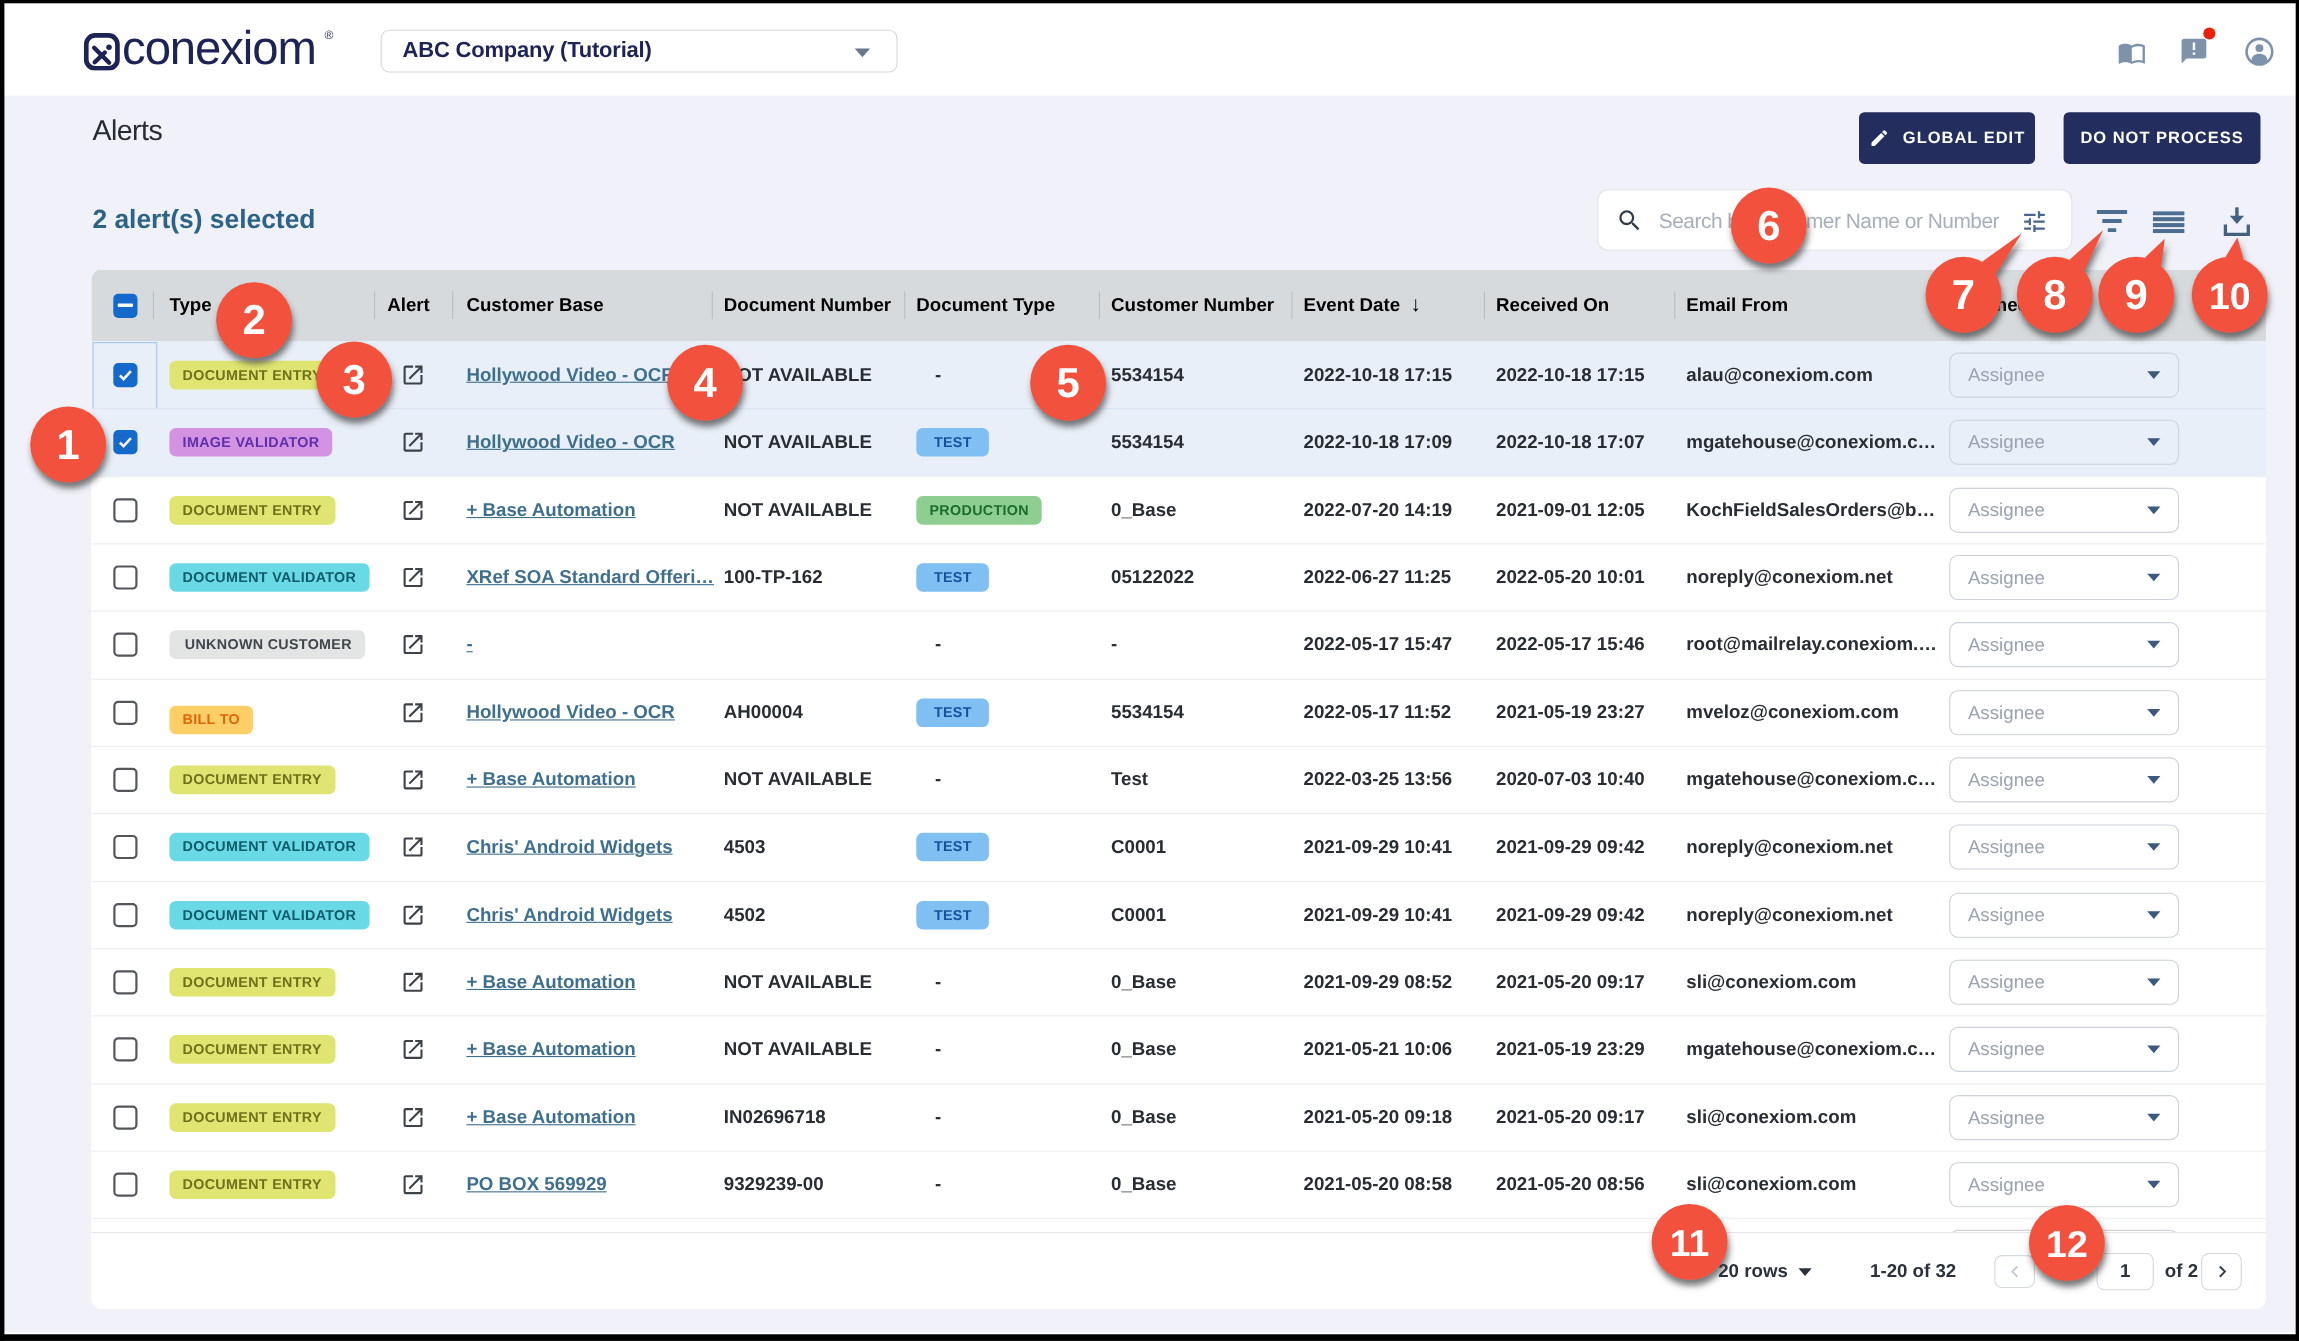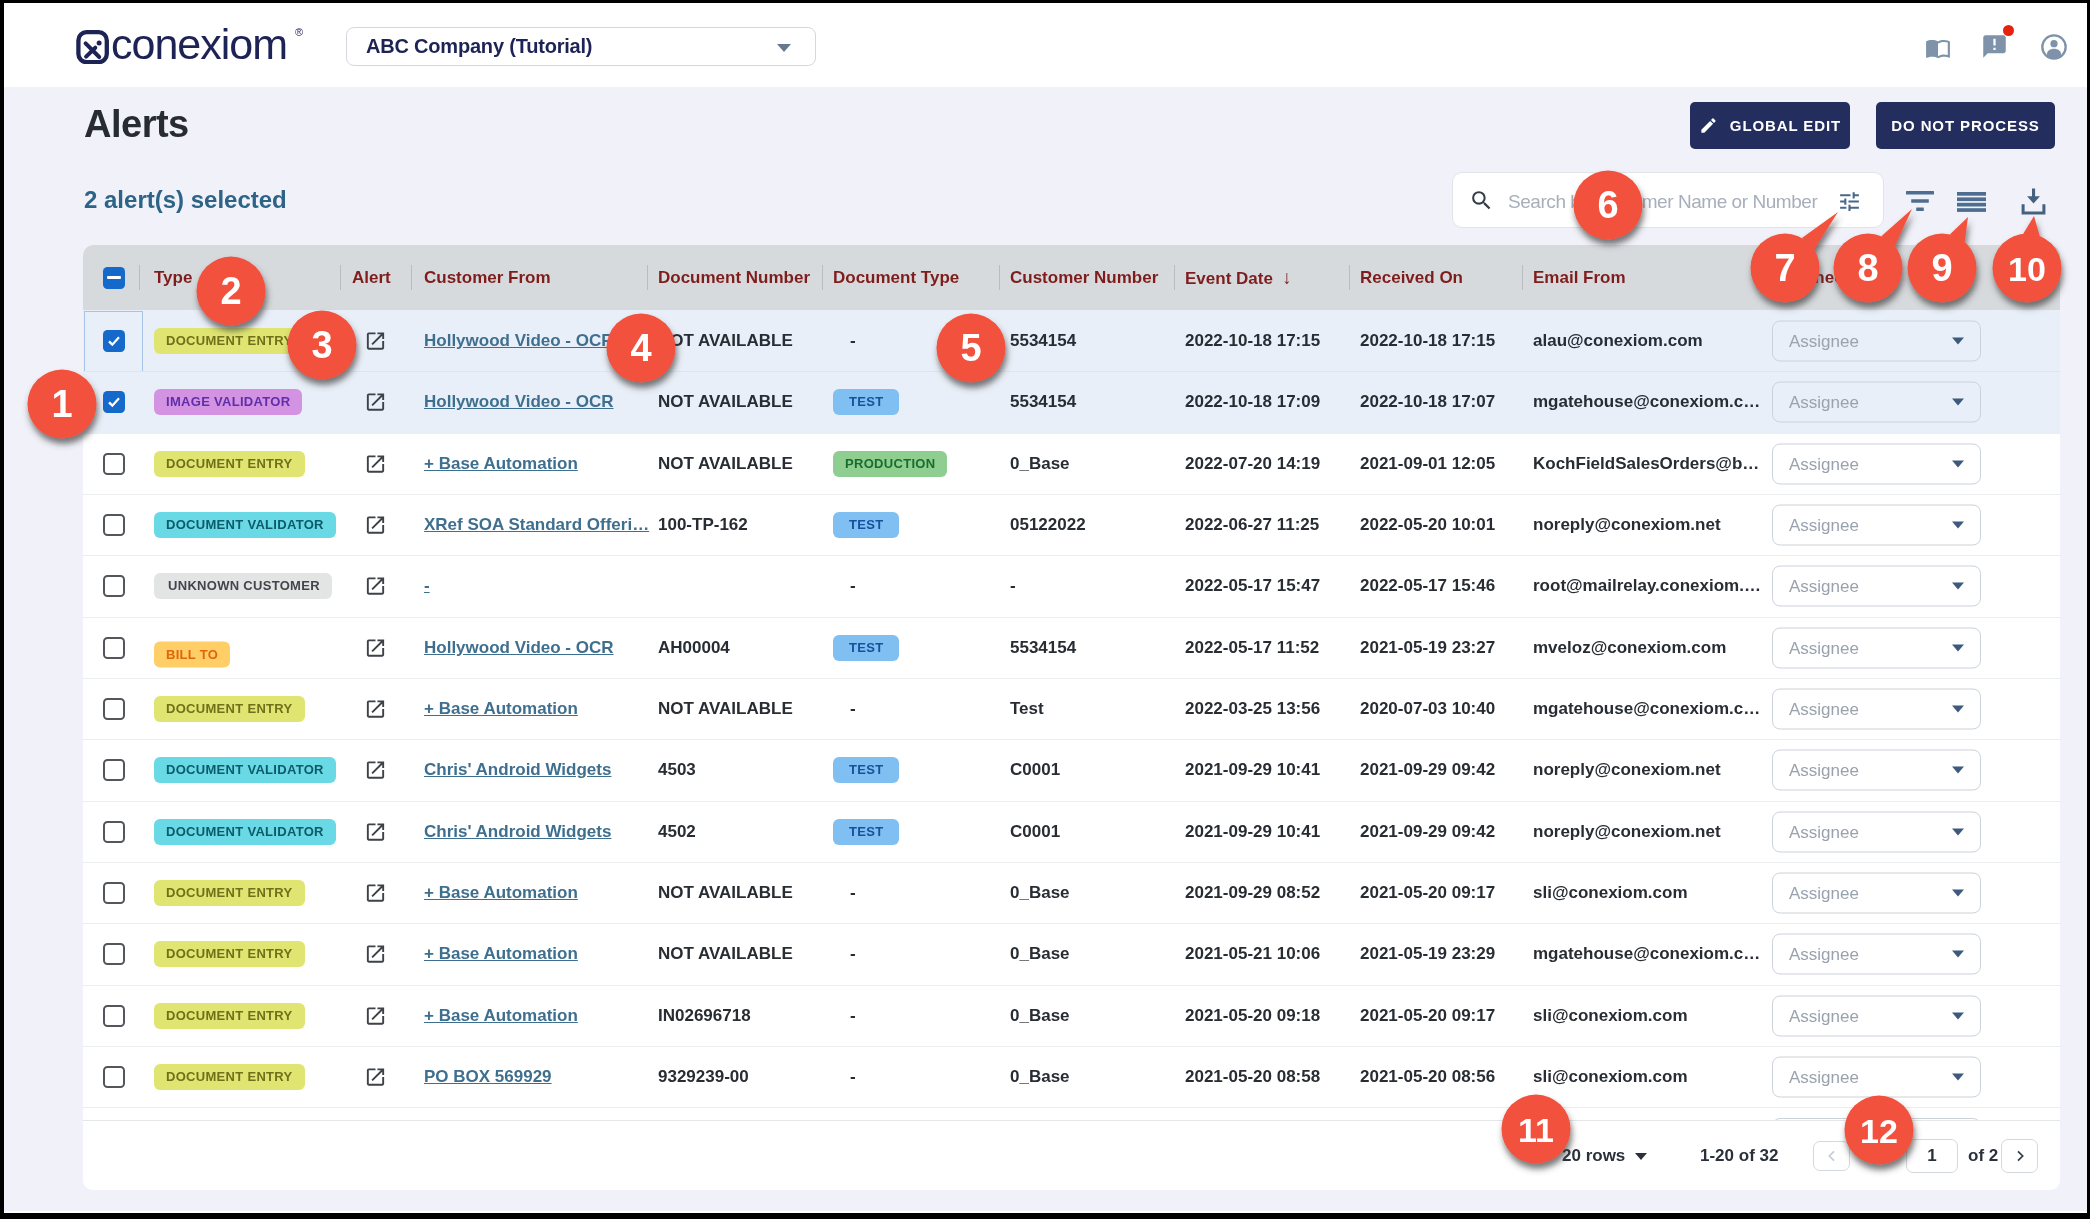--- a/index.html
+++ b/index.html
@@ -4,30 +4,30 @@
 html,body { width:2090px; height:1219px; overflow:hidden; }
 body { position:relative; background:#f1f2f9; font-family:"Liberation Sans",sans-serif; -webkit-font-smoothing:antialiased; }
 .topbar { position:absolute; left:0; top:0; width:2090px; height:87px; background:#fff; }
 .logo { position:absolute; left:76px; top:30px; }
 .logotext { position:absolute; left:111px; top:20px; font-size:43px; font-weight:400; letter-spacing:-1px; color:#1d2355; }
 .logoreg { position:absolute; left:295px; top:26px; font-size:11px; color:#1d2355; }
 .cosel { position:absolute; left:346px; top:27px; width:470px; height:39px; background:#fff; border:1px solid #d4d8de; border-radius:8px; }
 .cosel span { position:absolute; left:19px; top:0; line-height:37px; font-size:20px; letter-spacing:-0.2px; font-weight:700; color:#1d2355; }
 .cosel i { position:absolute; right:24px; top:16px; border-left:7px solid transparent; border-right:7px solid transparent; border-top:8px solid #67788c; }
 .tbicon { position:absolute; }
-.alerts { position:absolute; left:84px; top:103px; font-size:38px; font-weight:700; letter-spacing:-0.5px; color:#272b33; }
+.alerts { position:absolute; left:84px; top:103px; font-size:26px; font-weight:400; letter-spacing:-0.5px; color:#272b33; }
 .btn { position:absolute; top:102px; height:47px; background:#242e5e; border-radius:5px; color:#fff; font-size:15px; font-weight:700; letter-spacing:0.9px; display:flex; align-items:center; justify-content:center; }
 .selcount { position:absolute; left:84px; top:186px; font-size:24px; font-weight:700; color:#2c6386; }
 .search { position:absolute; left:1452px; top:172px; width:432px; height:56px; background:#fff; border:1px solid #e0e3e8; border-radius:10px; }
 .search .mag { position:absolute; left:16px; top:15px; }
 .search .ph { position:absolute; left:55px; top:18px; font-size:19px; letter-spacing:-0.45px; color:#a7afba; white-space:nowrap; }
 .search .tune { position:absolute; right:21px; top:16px; }
 .tool { position:absolute; top:189px; }
 .card { position:absolute; left:83px; top:245px; width:1977px; height:945px; background:#fff; border-radius:10px; overflow:hidden; }
-.thead { position:relative; height:65px; background:#d7dadd; font-weight:700; font-size:17px; color:#7f1d1d; }
+.thead { position:relative; height:65px; background:#d7dadd; font-weight:700; font-size:17px; color:#000000; }
 .hcell { position:absolute; top:50%; transform:translateY(-50%); white-space:nowrap; }
 .tick { position:absolute; top:20px; width:1px; height:25px; background:#b9bdc2; }
 .row { position:relative; height:61.33px; background:#fff; }
 .row + .row { border-top:1px solid #ebedef; }
 .row.sel { background:#e9eff8; }
 .row.sel + .row.sel { border-top:1px solid #dce6f3; }
 .cell { position:absolute; top:50%; transform:translateY(-50%); white-space:nowrap; }
 .cell.t { font-size:17px; font-weight:700; color:#282d33; }
 .cbc { left:20px; height:22px; }
 .cb { display:block; width:22px; height:22px; border:2px solid #53575c; border-radius:4.5px; background:#fff; }
@@ -125,21 +125,21 @@
     </svg></span>
 <div class="card">
 <div class="thead">
 <span class="hcell" style="left:20px">
         <span class="cb on" style="position:relative;">
           <i style="position:absolute;left:4px;top:9.5px;width:14px;height:3px;background:#fff;border-radius:1px"></i>
         </span>
       </span>
 <span class="hcell" style="left:71px">Type</span>
 <span class="hcell" style="left:269px">Alert</span>
-<span class="hcell" style="left:341px">Customer From</span>
+<span class="hcell" style="left:341px">Customer Base</span>
 <span class="hcell" style="left:575px">Document Number</span>
 <span class="hcell" style="left:750px">Document Type</span>
 <span class="hcell" style="left:927px">Customer Number</span>
 <span class="hcell" style="left:1102px">Event Date&nbsp;&nbsp;<span style="font-weight:400;font-size:19px">↓</span></span>
 <span class="hcell" style="left:1277px">Received On</span>
 <span class="hcell" style="left:1450px">Email From</span>
 <span class="hcell" style="left:1685px">Assignee</span>
 <i class="tick" style="left:56px"></i>
       <i class="tick" style="left:257px"></i>
       <i class="tick" style="left:328px"></i>

